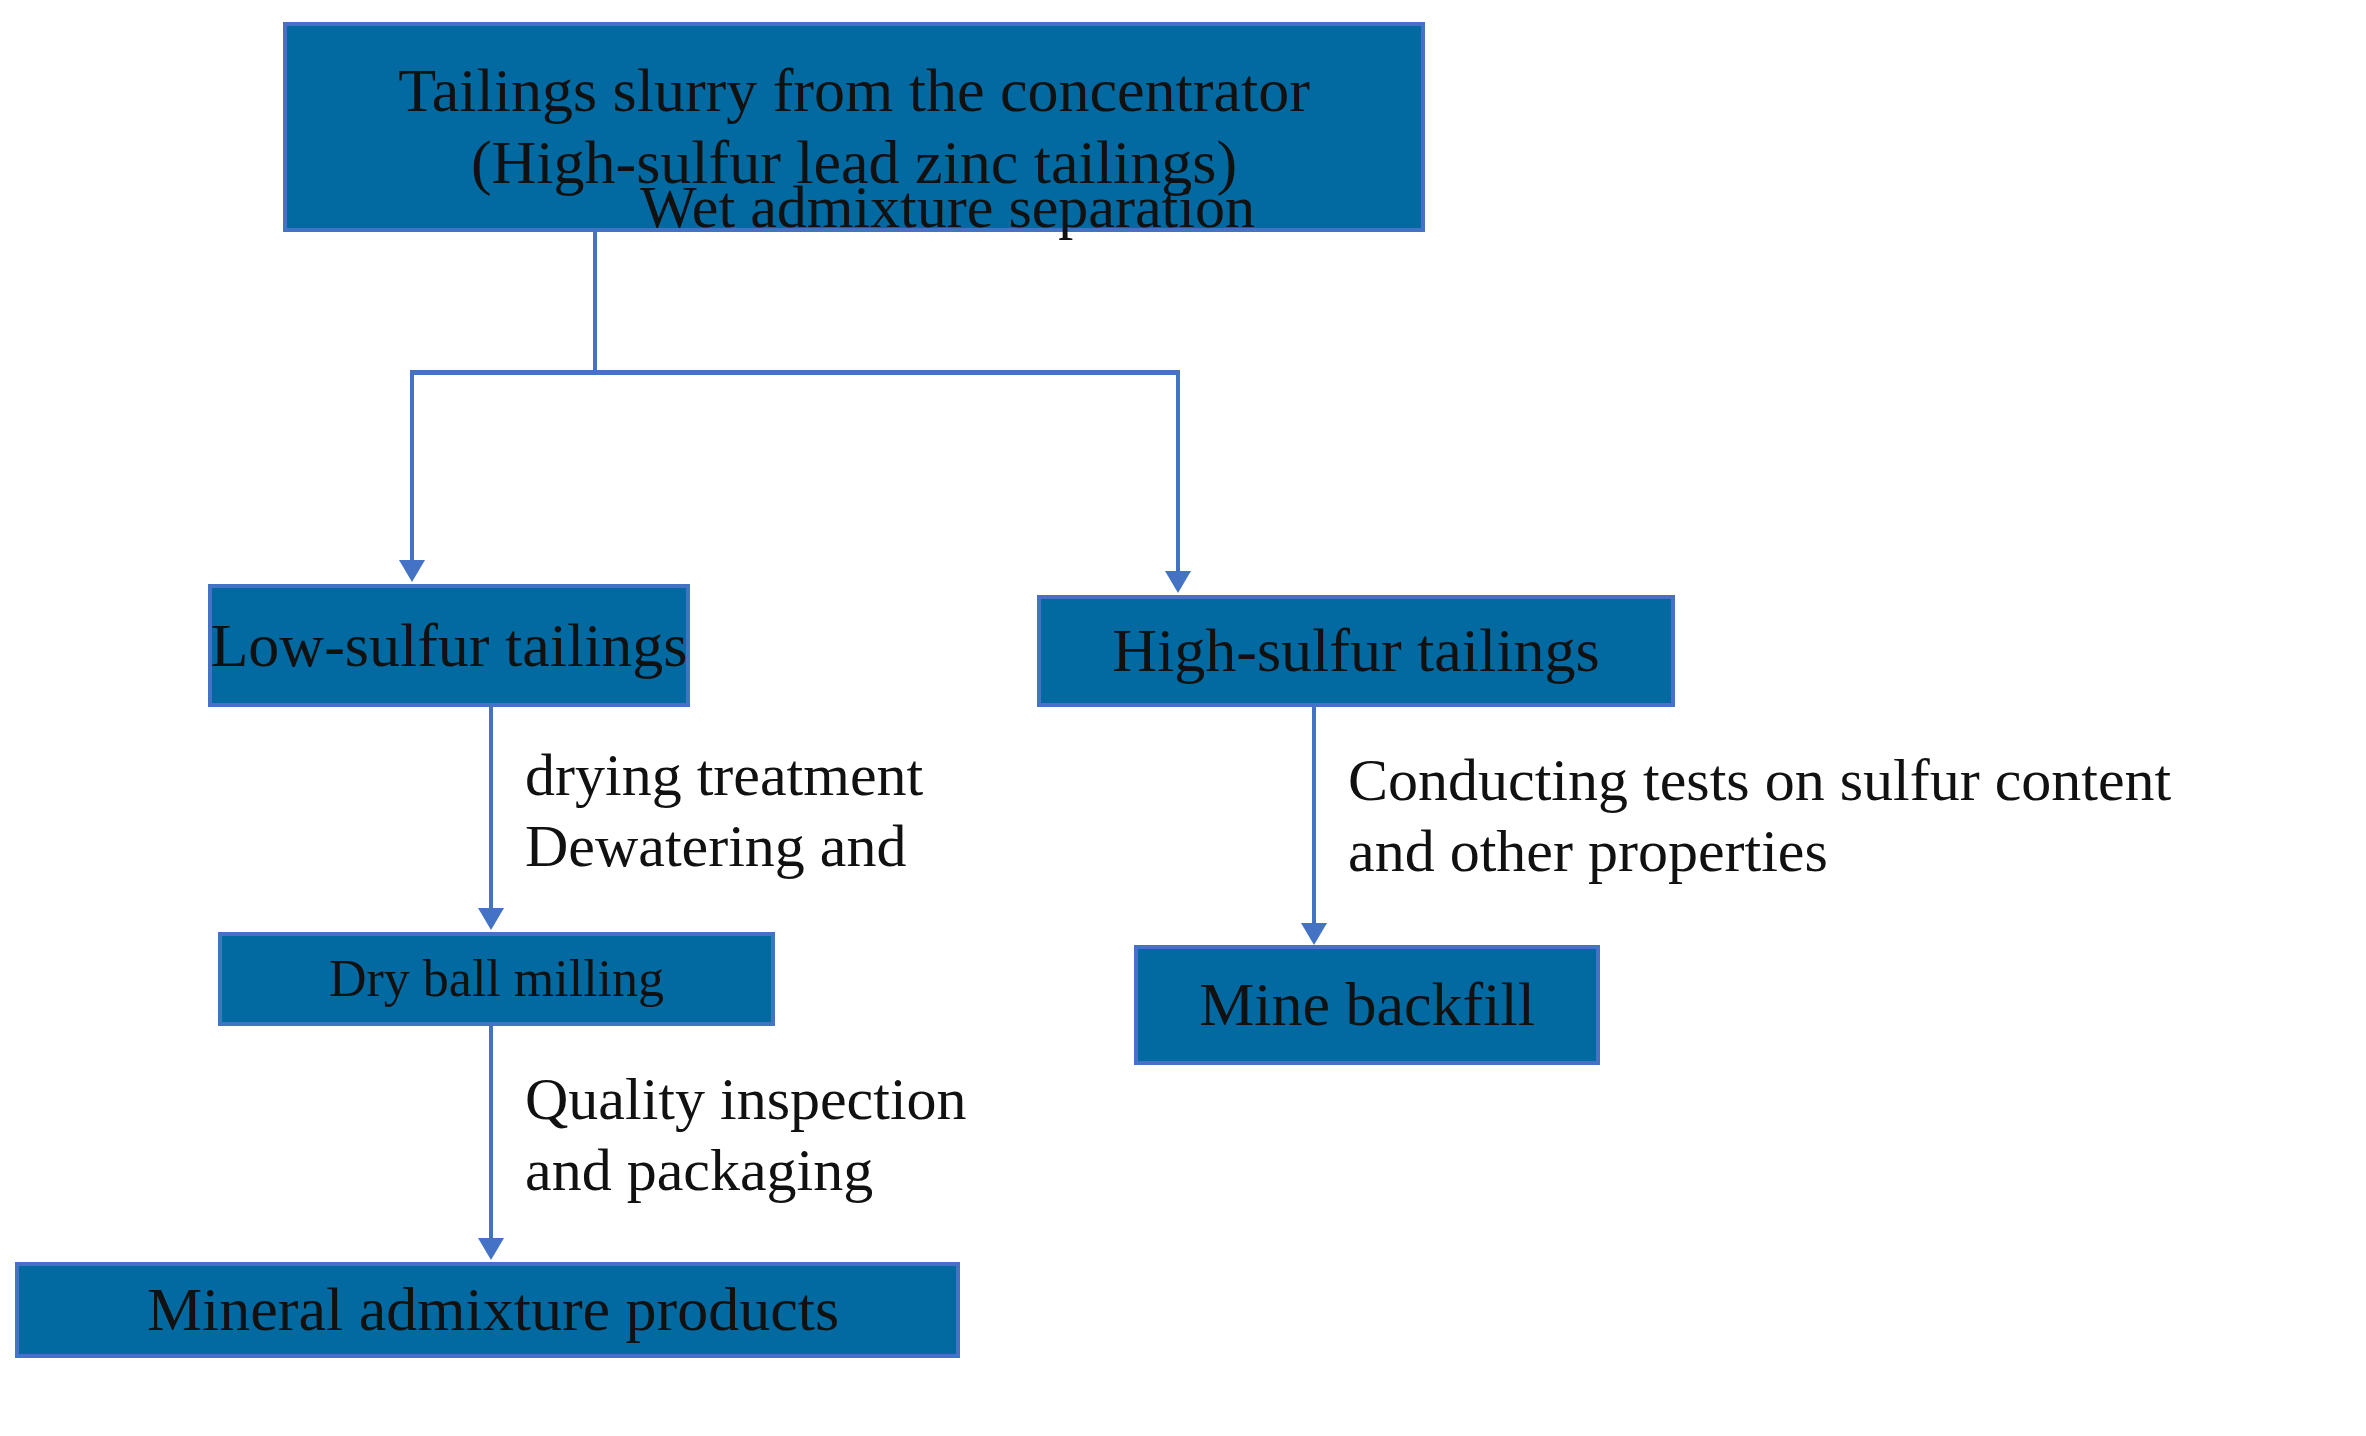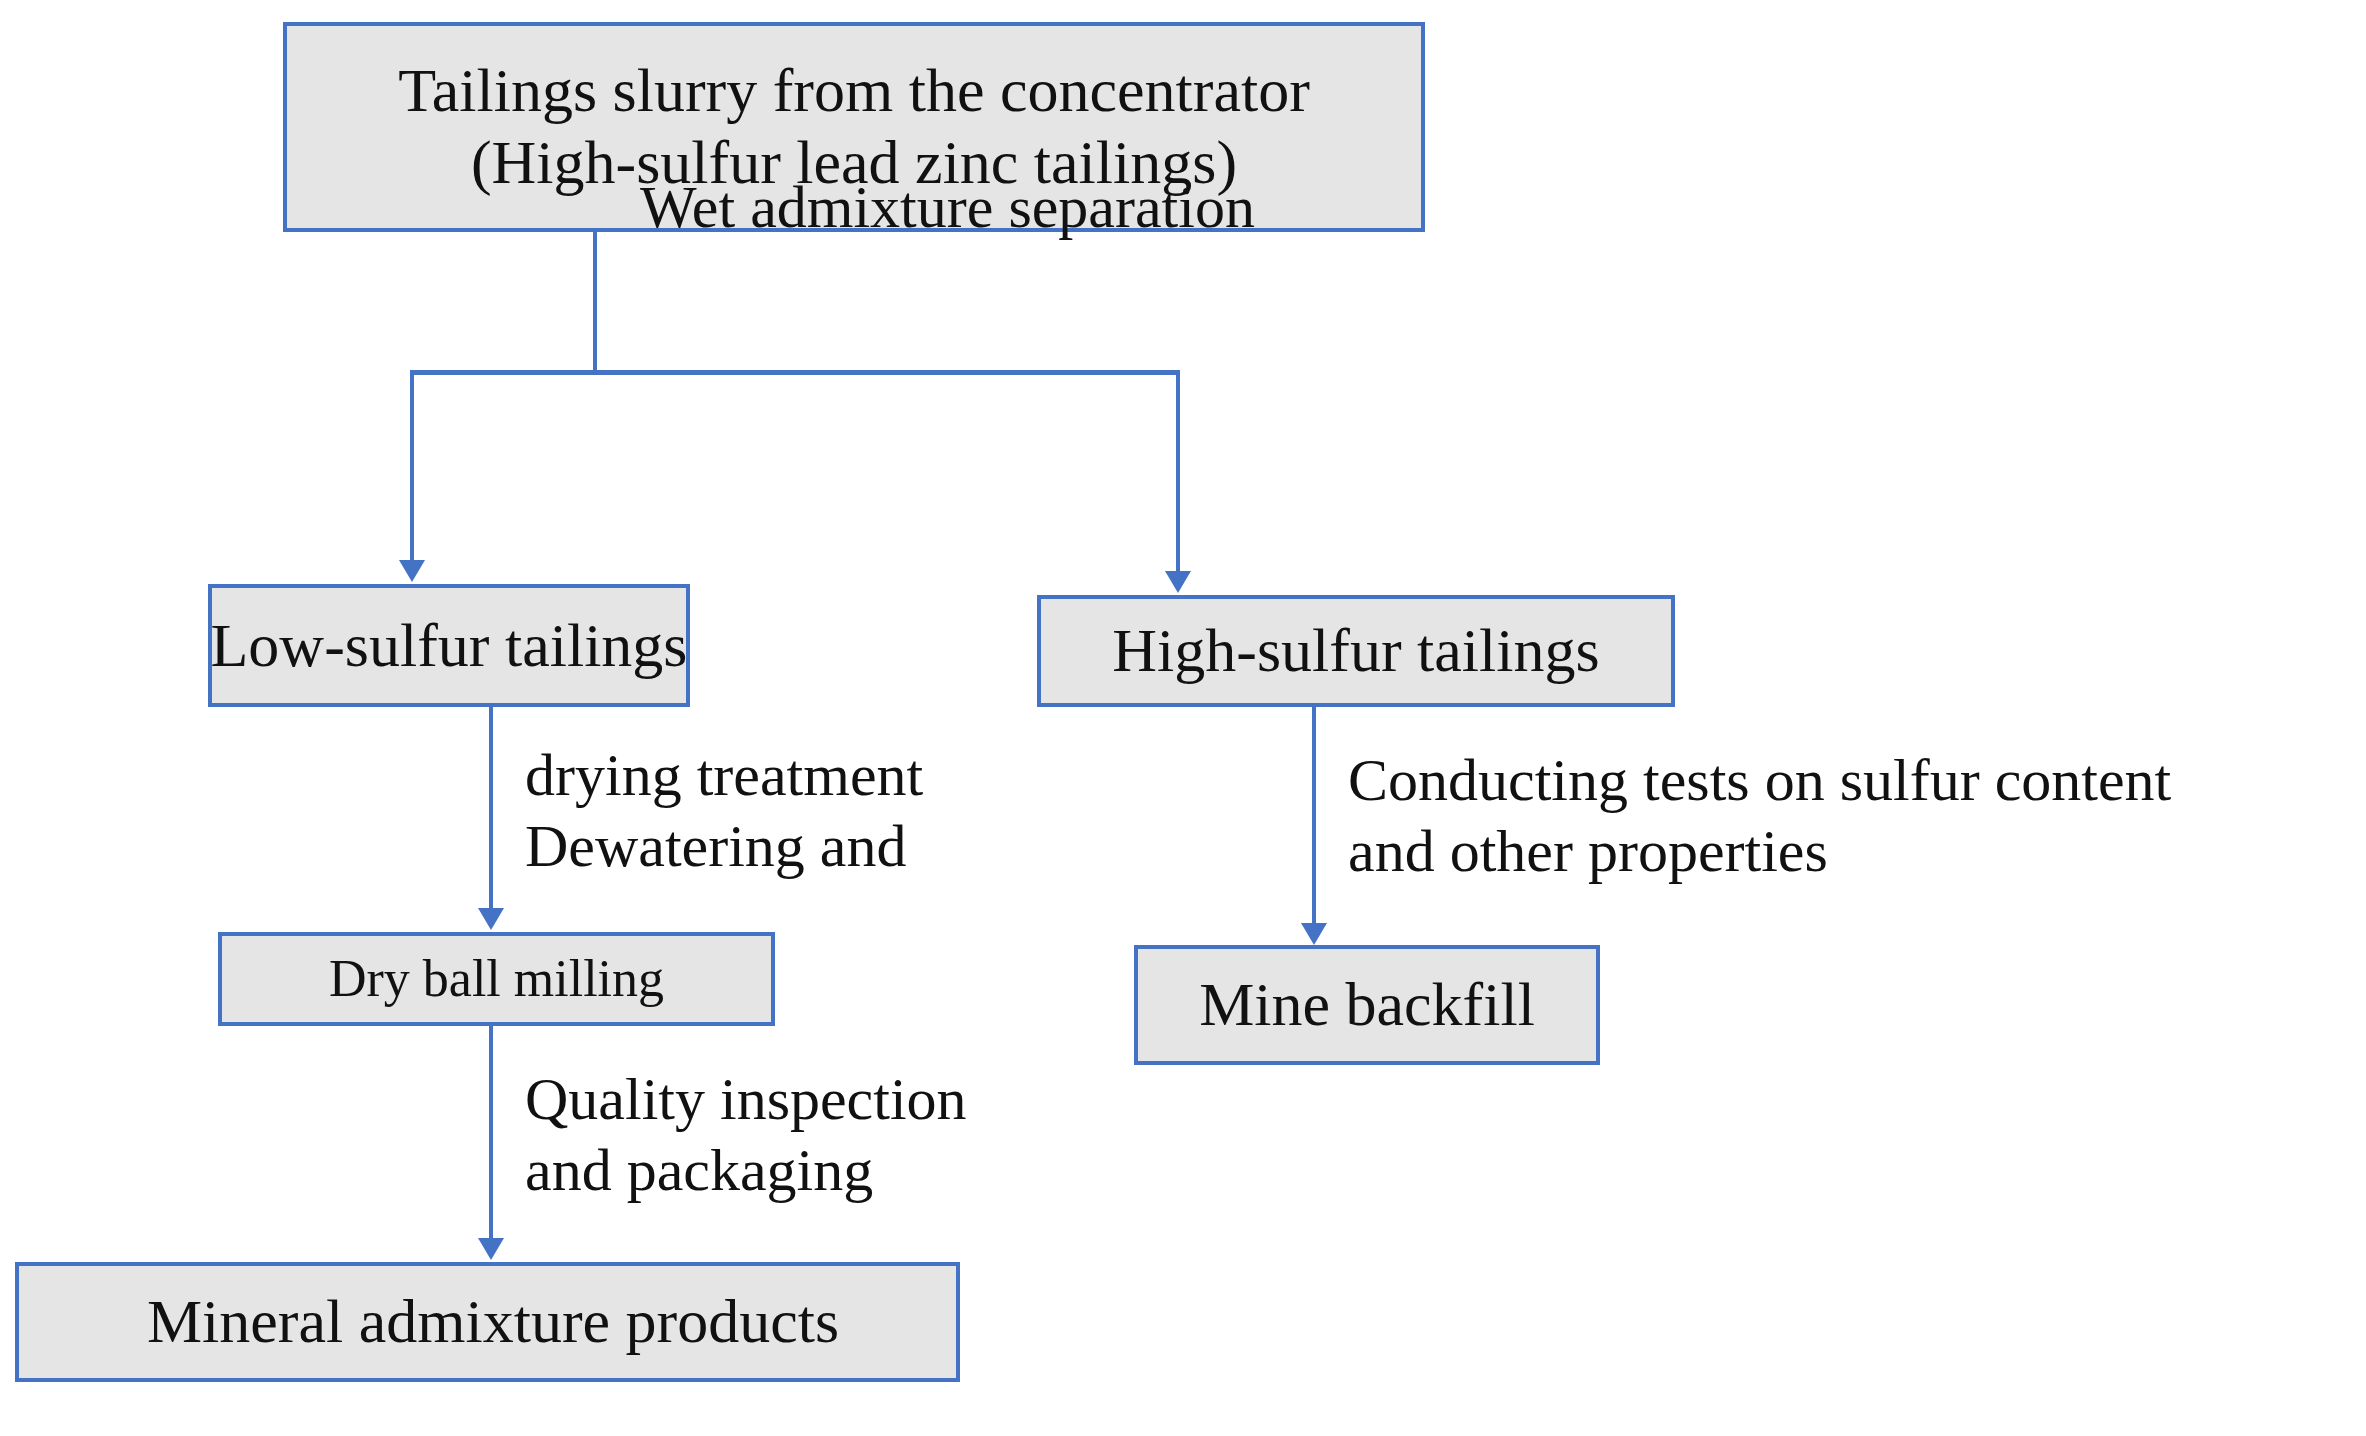--- a/index.html
+++ b/index.html
@@ -14,39 +14,39 @@
     position: relative;
     width: 2366px;
     height: 1436px;
     background: #ffffff;
     overflow: hidden;
   }
   .node {
     position: absolute;
     box-sizing: border-box;
     border: 4px solid #4472C4;
-    background: #e5e5e5;
+    background: #0369a1;
     display: flex;
     flex-direction: column;
     align-items: center;
     justify-content: center;
     text-align: center;
     color: #111111;
     line-height: 1.16;
     white-space: nowrap;
   }
   .node .line { display: block; }
 
   
   #node-source        { left: 283px; top: 22px;   width: 1142px; height: 210px; font-size: 62px; }
   #node-low-sulfur    { left: 208px; top: 584px;  width: 482px;  height: 123px; font-size: 62px; }
   #node-high-sulfur   { left: 1037px; top: 595px; width: 638px;  height: 112px; font-size: 62px; }
   #node-dry-ball-mill { left: 218px; top: 932px;  width: 557px;  height: 94px;  font-size: 52px; }
   #node-mine-backfill { left: 1134px; top: 945px; width: 466px;  height: 120px; font-size: 62px; }
-  #node-mineral-admix { left: 15px;  top: 1262px; width: 945px;  height: 120px; font-size: 62px; padding-left: 11px; }
+  #node-mineral-admix { left: 15px;  top: 1262px; width: 945px;  height: 96px; font-size: 62px; padding-left: 11px; }
 
   
   .conn-v {
     position: absolute;
     width: 4px;
     background: #4472C4;
   }
   .conn-h {
     position: absolute;
     height: 5px;

